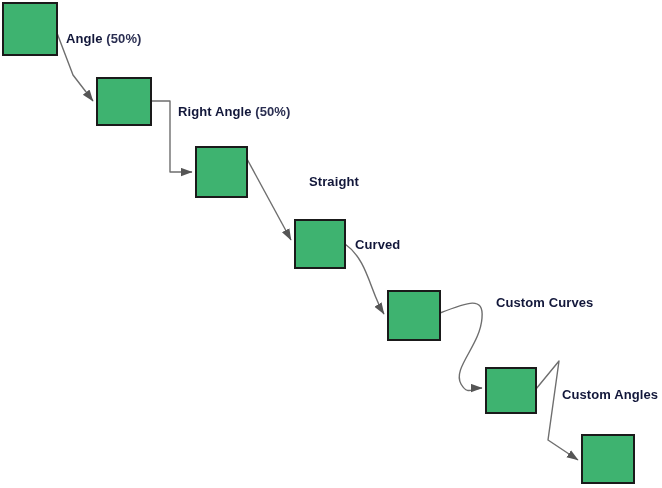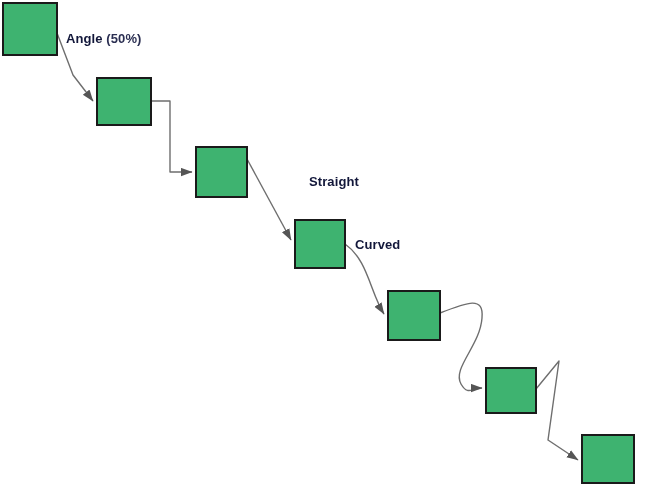--- a/index.html
+++ b/index.html
@@ -82,24 +82,33 @@
       <rect class="node-rect" y="291" width="52" height="49" x="388" fill="#3eb370" stroke="#1a1a1a"></rect>
       <rect class="node-rect" y="368" width="50" height="45" x="486" fill="#3eb370" stroke="#1a1a1a"></rect>
       <rect class="node-rect" y="435" width="52" height="48" x="582" fill="#3eb370" stroke="#1a1a1a"></rect>
     </g>
   </svg>
 
   <div class="edge-label" style="left: 66px; top: 31px; color: rgb(18, 23, 58);">
     <span>Angle </span><span class="pct">(50%)</span>
   </div>
 
+  <div class="edge-label" style="left: 178px; top: 104px; color: rgb(18, 23, 58);">
+    <span>Right Angle </span><span class="pct">(50%)</span>
+  </div>
 
   <div class="edge-label" style="left: 265px; top: 174px; color: rgb(18, 23, 58); margin-left: 44px;">
     <span>Straight</span>
   </div>
 
   <div class="edge-label" style="left: 355px; top: 237px; color: rgb(18, 23, 58);">
     <span>Curved</span>
   </div>
 
+  <div class="edge-label" style="left: 496px; top: 295px; color: rgb(18, 23, 58);">
+    <span>Custom Curves</span>
+  </div>
 
+  <div class="edge-label" style="left: 562px; top: 387px; color: rgb(18, 23, 58);">
+    <span>Custom Angles</span>
+  </div>
 
 </div>
 
 </body></html>

